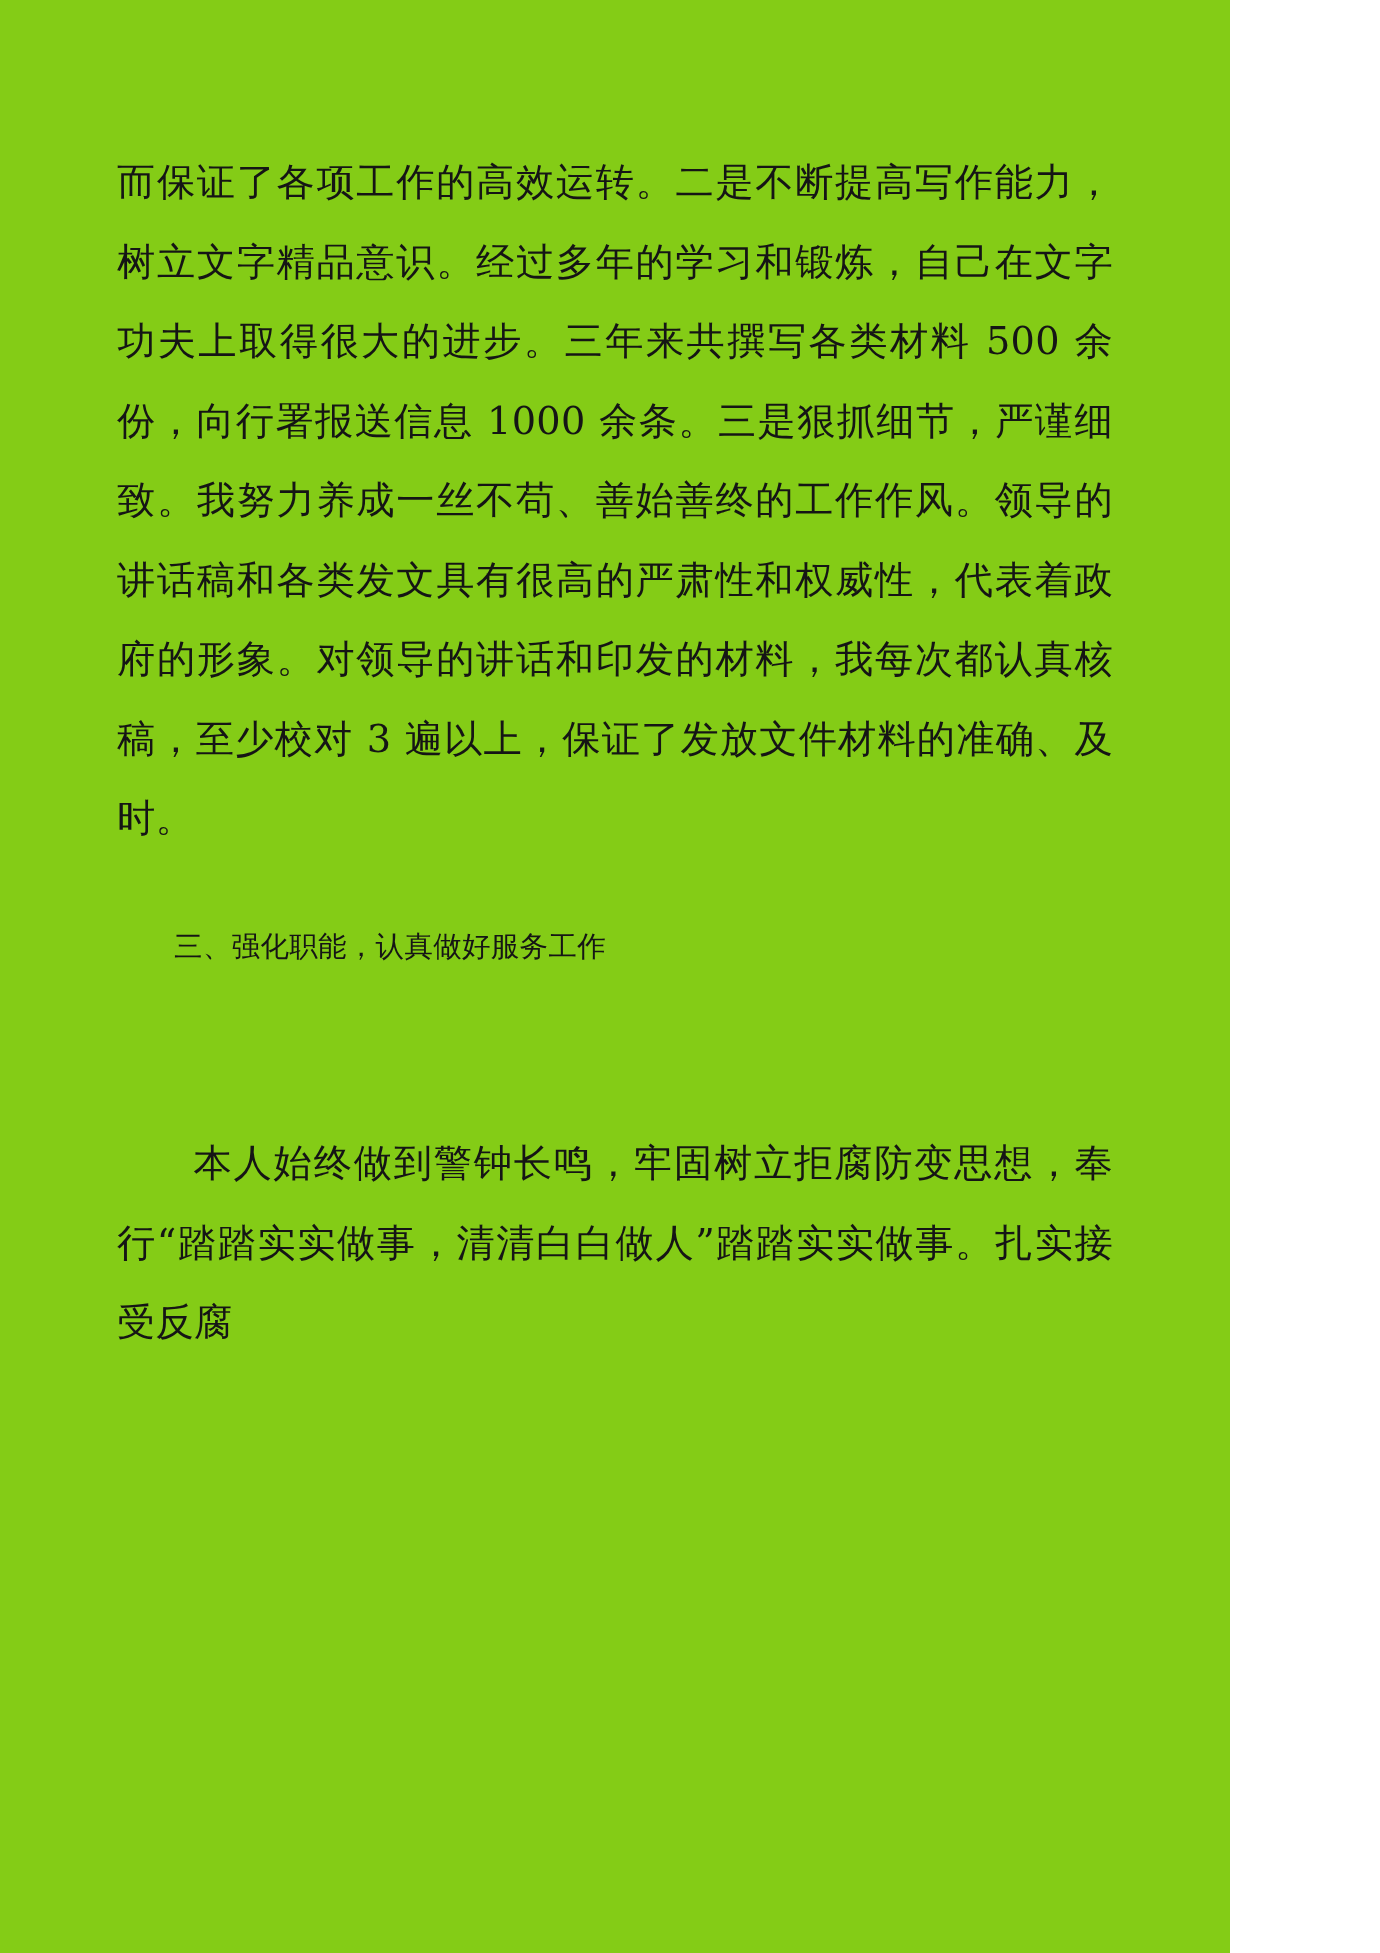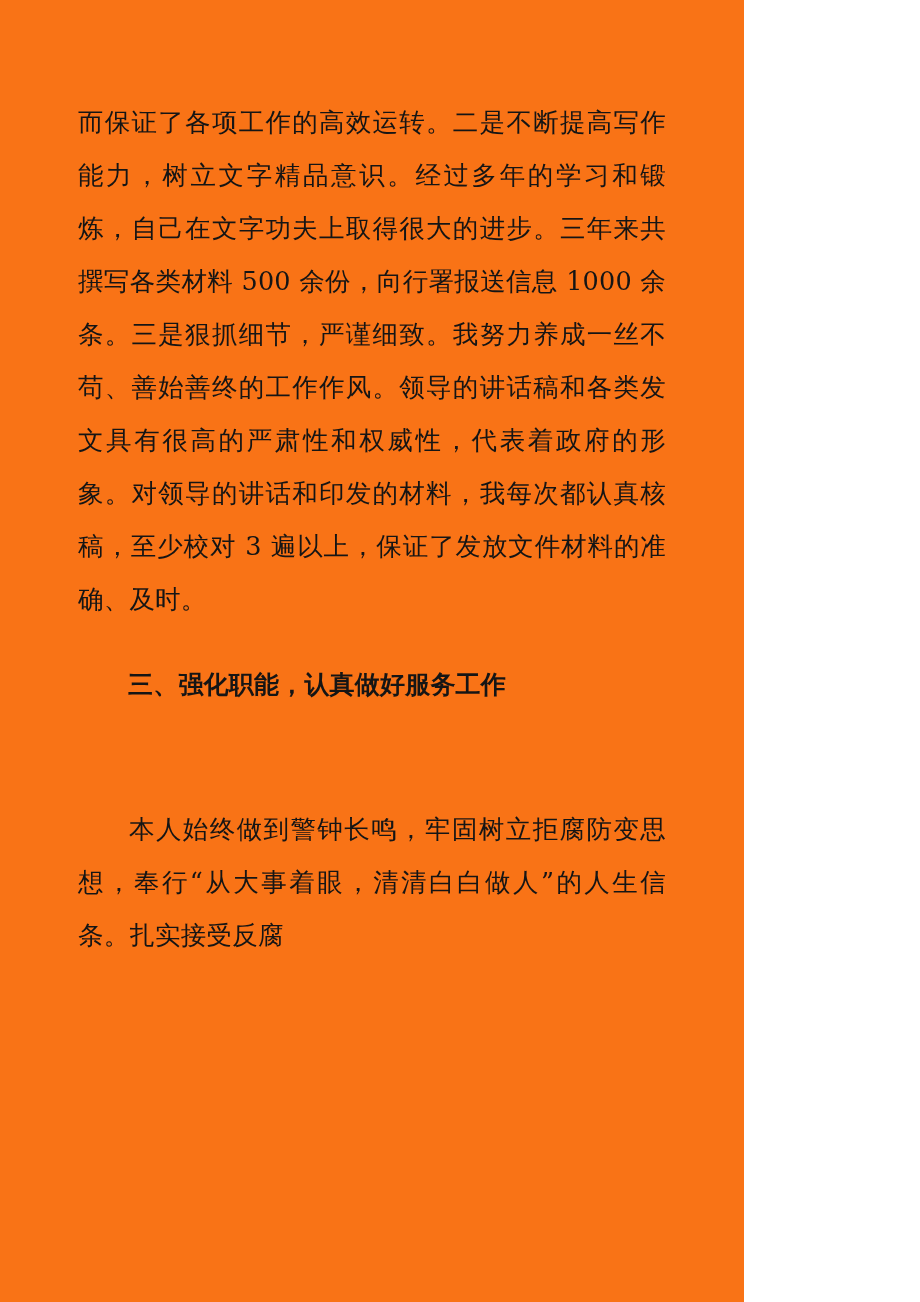--- a/index.html
+++ b/index.html
@@ -9,46 +9,46 @@
   }
   body {
     width: 920px;
     height: 1302px;
     font-family: "DejaVu Serif", "Liberation Serif", serif;
     color: #000000;
     overflow: hidden;
   }
   .page {
     position: relative;
-    width: 744px;
+    width: 820px;
     height: 1302px;
     box-sizing: border-box;
     padding: 96px 78px 70px 78px;
-    background: #f97316;
+    background: #84cc16;
   }
   .doc-body {
     font-size: 25.5px;
     line-height: 53px;
     text-align: justify;
     text-justify: inter-ideograph;
     letter-spacing: 0.2px;
     color: #151515;
   }
   .para {
     margin: 0;
     text-indent: 2em;
   }
   .para.cont {
     text-indent: 0;
   }
   .heading {
     margin: 0;
-    font-size: 25px;
+    font-size: 19px;
     line-height: 53px;
-    font-weight: bold;
+    font-weight: normal;
     text-indent: 2em;
   }
   .gap-sm { height: 30px; }
   .gap-md { height: 32px; }
 </style>
 </head>
 <body>
 
 <div class="page">
   <div class="doc-body">
@@ -60,16 +60,16 @@
     <h2 class="heading">三、强化职能，认真做好服务工作</h2>
 
     <div class="gap-sm"></div>
 
 
     <div class="gap-md"></div>
 
 
     <div class="gap-sm"></div>
 
-    <p class="para">本人始终做到警钟长鸣，牢固树立拒腐防变思想，奉行“从大事着眼，清清白白做人”的人生信条。扎实接受反腐</p>
+    <p class="para">本人始终做到警钟长鸣，牢固树立拒腐防变思想，奉行“踏踏实实做事，清清白白做人”踏踏实实做事。扎实接受反腐</p>
 
   </div>
 </div>
 
 </body></html>

